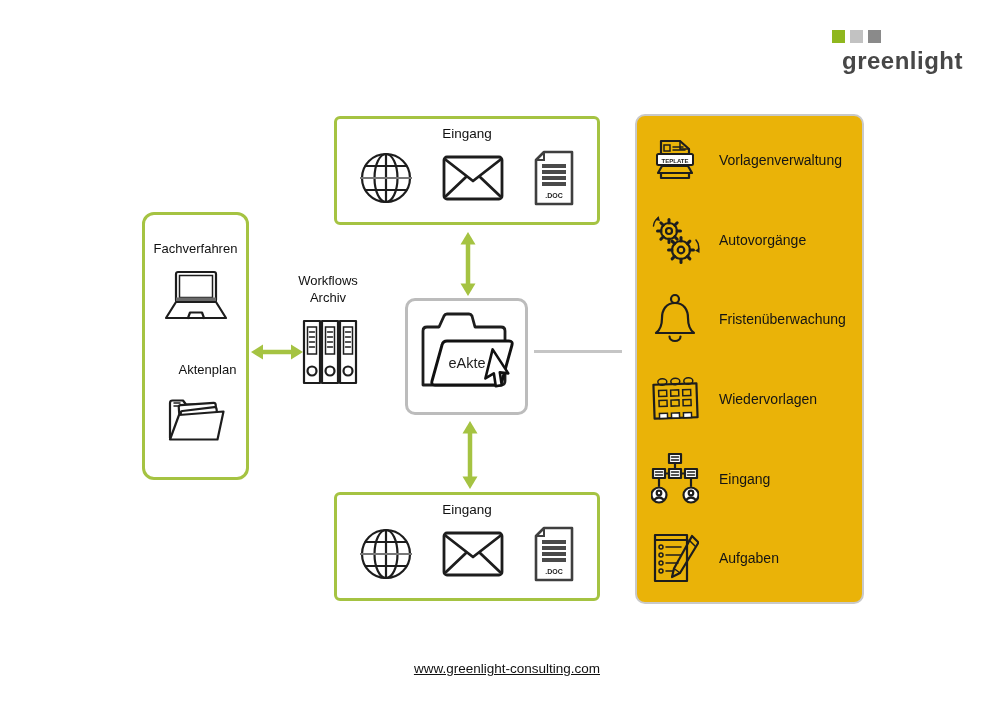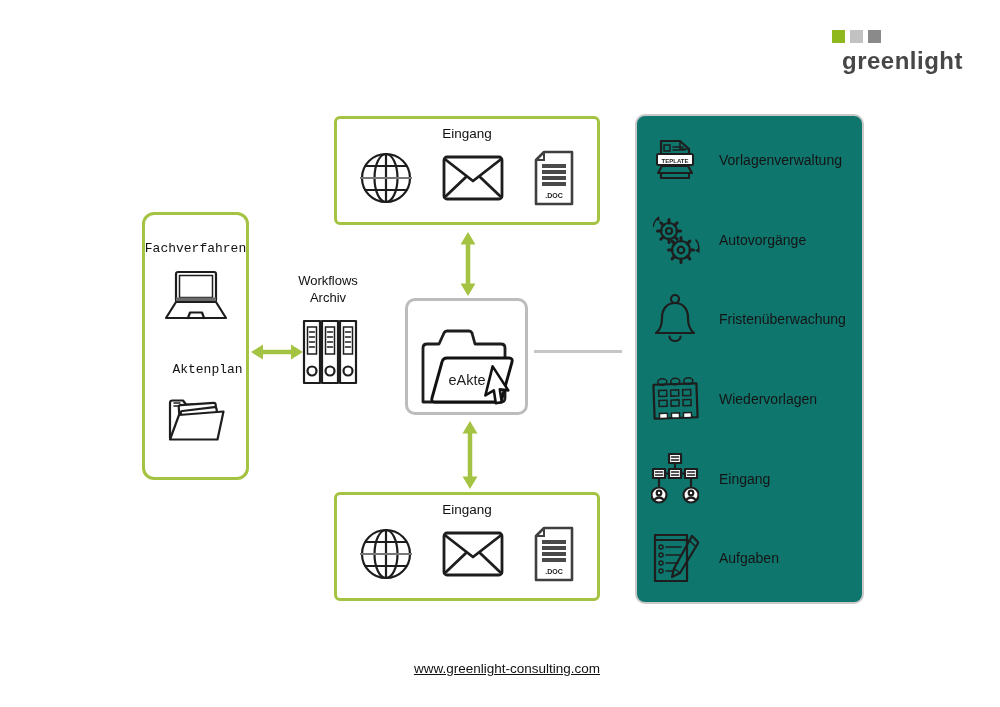--- a/index.html
+++ b/index.html
@@ -28,32 +28,32 @@
 
   
   .inbox { left:334px; width:266px; height:109px; border:3px solid var(--green);
            border-radius:6px; background:#fff; display:flex; flex-direction:column; }
   .inbox-title { text-align:center; font-size:13.5px; margin-top:7px; color:#111; }
   .inbox-icons { flex:1; display:flex; align-items:center; justify-content:space-between; padding:0 22px 8px 22px; }
 
   
   .leftbox { left:142px; top:212px; width:107px; height:268px; border:3px solid var(--green);
              border-radius:12px; background:#fff; display:flex; flex-direction:column; align-items:center; }
-  .leftbox-label { font-size:13px; color:#111;font-family:Liberation Mono, monospace; }
+  .leftbox-label { font-size:13px; color:#111; }
 
   
   .eakte-box { left:405px; top:298px; width:123px; height:117px; border:3px solid var(--gray-border);
-               border-radius:10px; background:#fff; display:flex; align-items:flex-end; justify-content:center; }
+               border-radius:10px; background:#fff; display:flex; align-items:flex-start; justify-content:center; }
 
   
   .archiv-label { left:288px; top:272px; width:80px; text-align:center; font-size:13px; line-height:17px; color:#111; }
 
   
   .panel { left:635px; top:114px; width:229px; height:490px; border:2px solid var(--panel-border);
-           border-radius:10px; background:#0f766e; display:flex; flex-direction:column; padding:4px 0; }
+           border-radius:10px; background:#eab308; display:flex; flex-direction:column; padding:4px 0; }
   .feature-row { flex:1; display:flex; align-items:center; padding-left:12px; }
   .feature-icon { width:52px; display:flex; justify-content:center; }
   .feature-label { margin-left:18px; font-size:14px; color:#141414; }
 
   .connector { left:534px; top:350px; width:88px; height:2.5px; background:var(--line-gray); }
 
   .footer-link { left:334px; top:661px; width:266px; text-align:right; font-size:13.5px;
                  color:#111; text-decoration:underline; cursor:pointer; }
   .svgtext { font-family:"Liberation Sans", sans-serif; fill:#1d1d1d; stroke:none; }
 </style>

